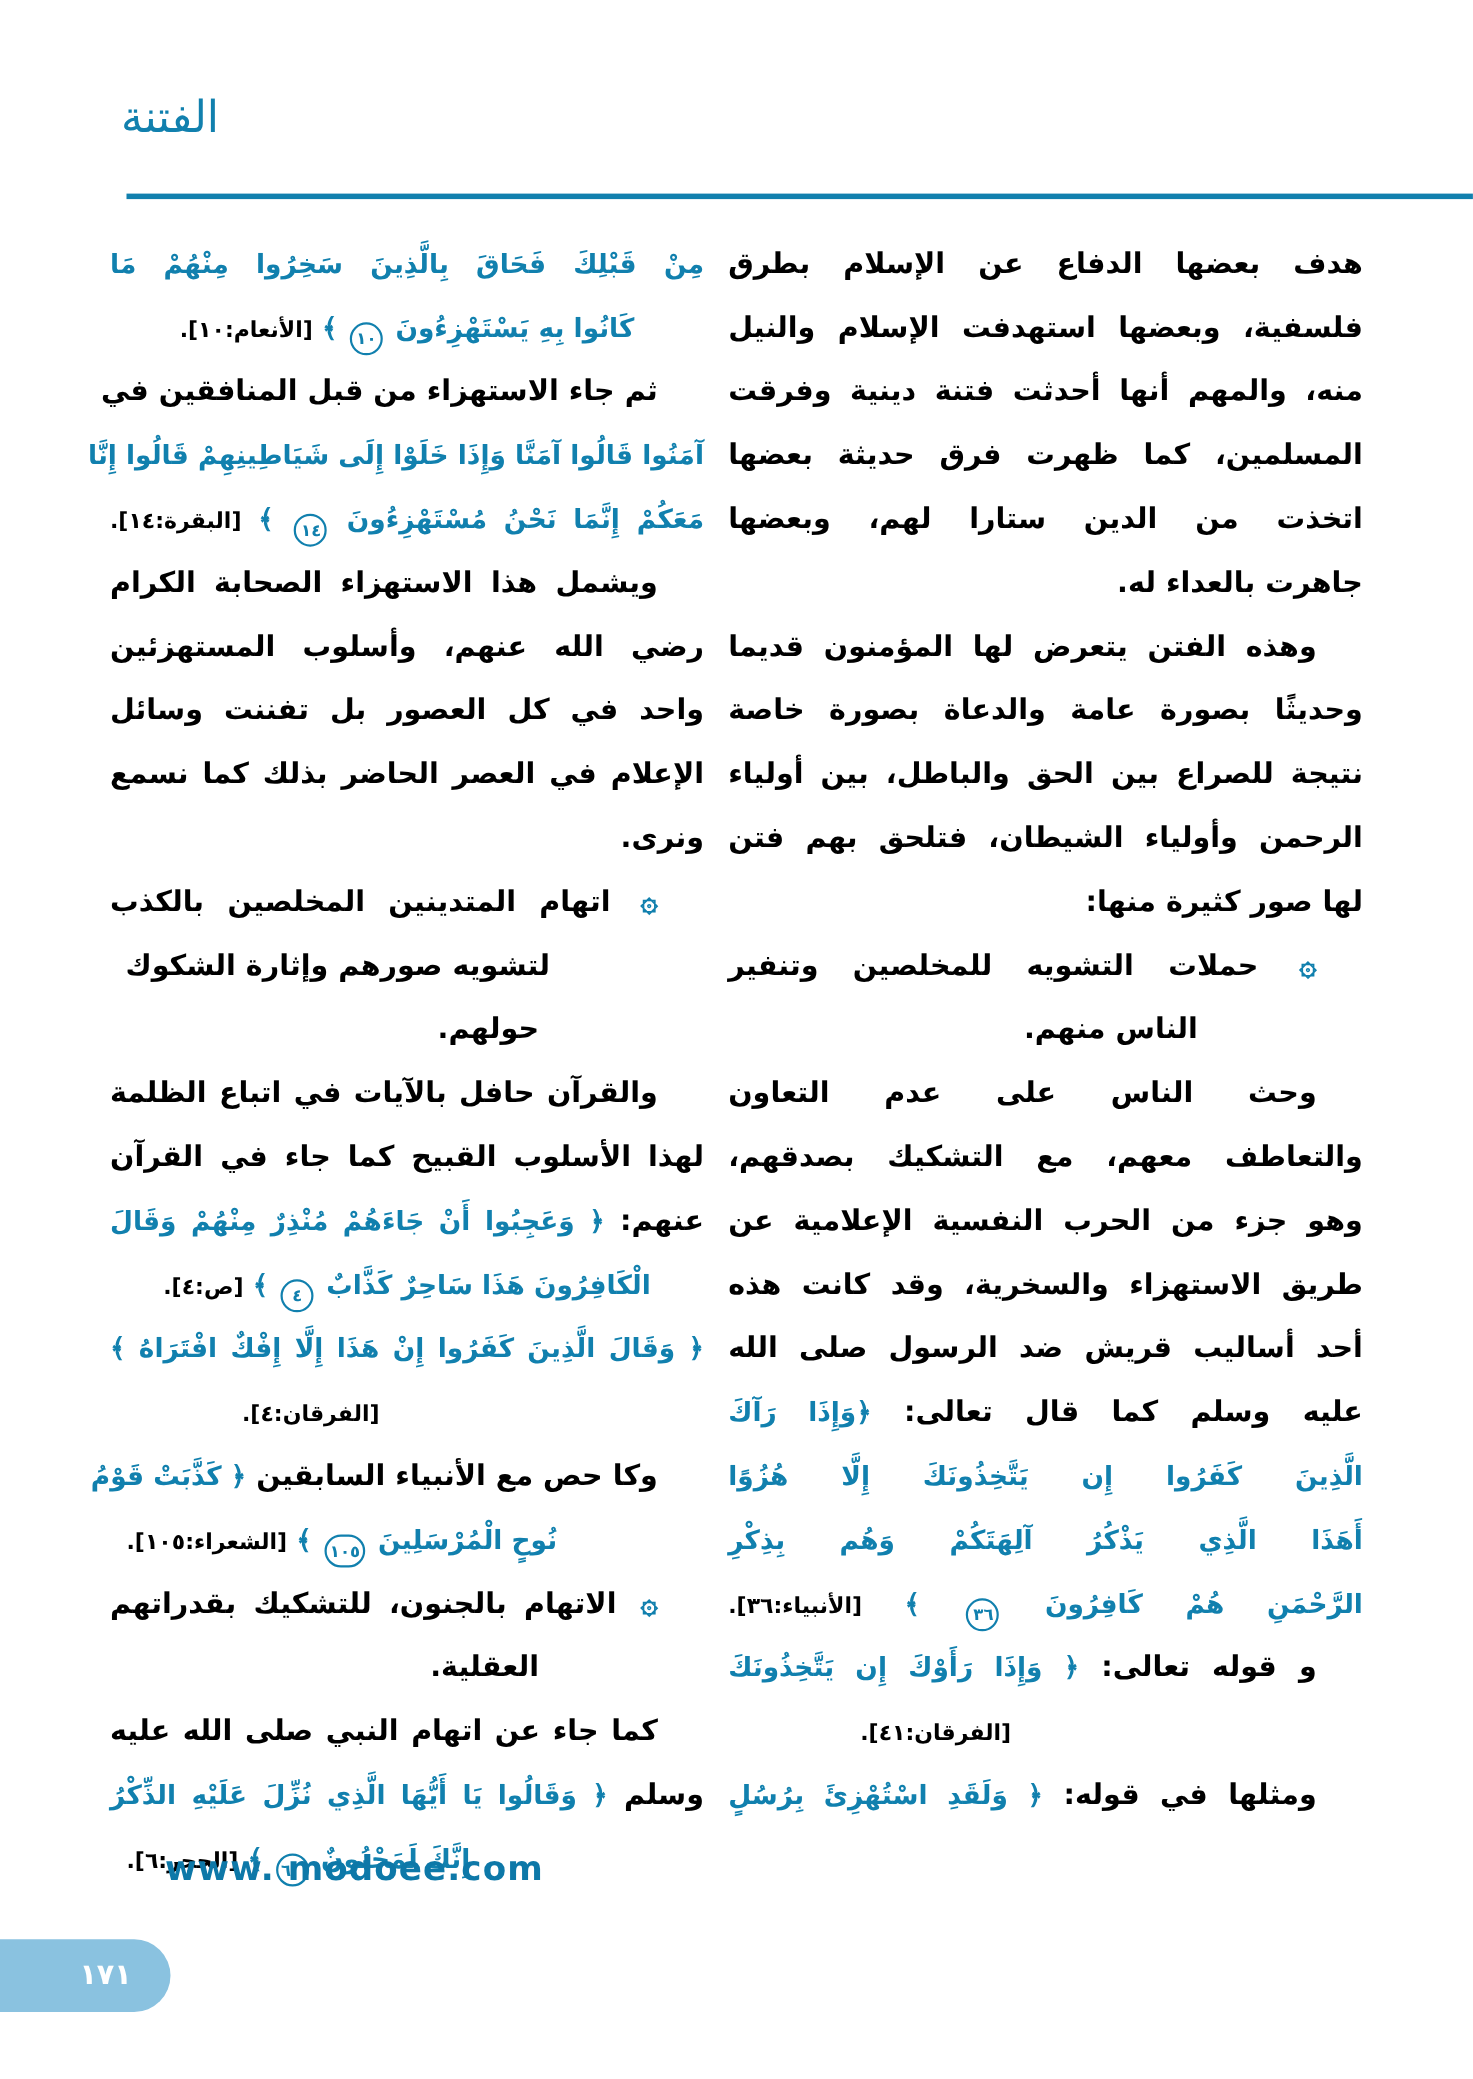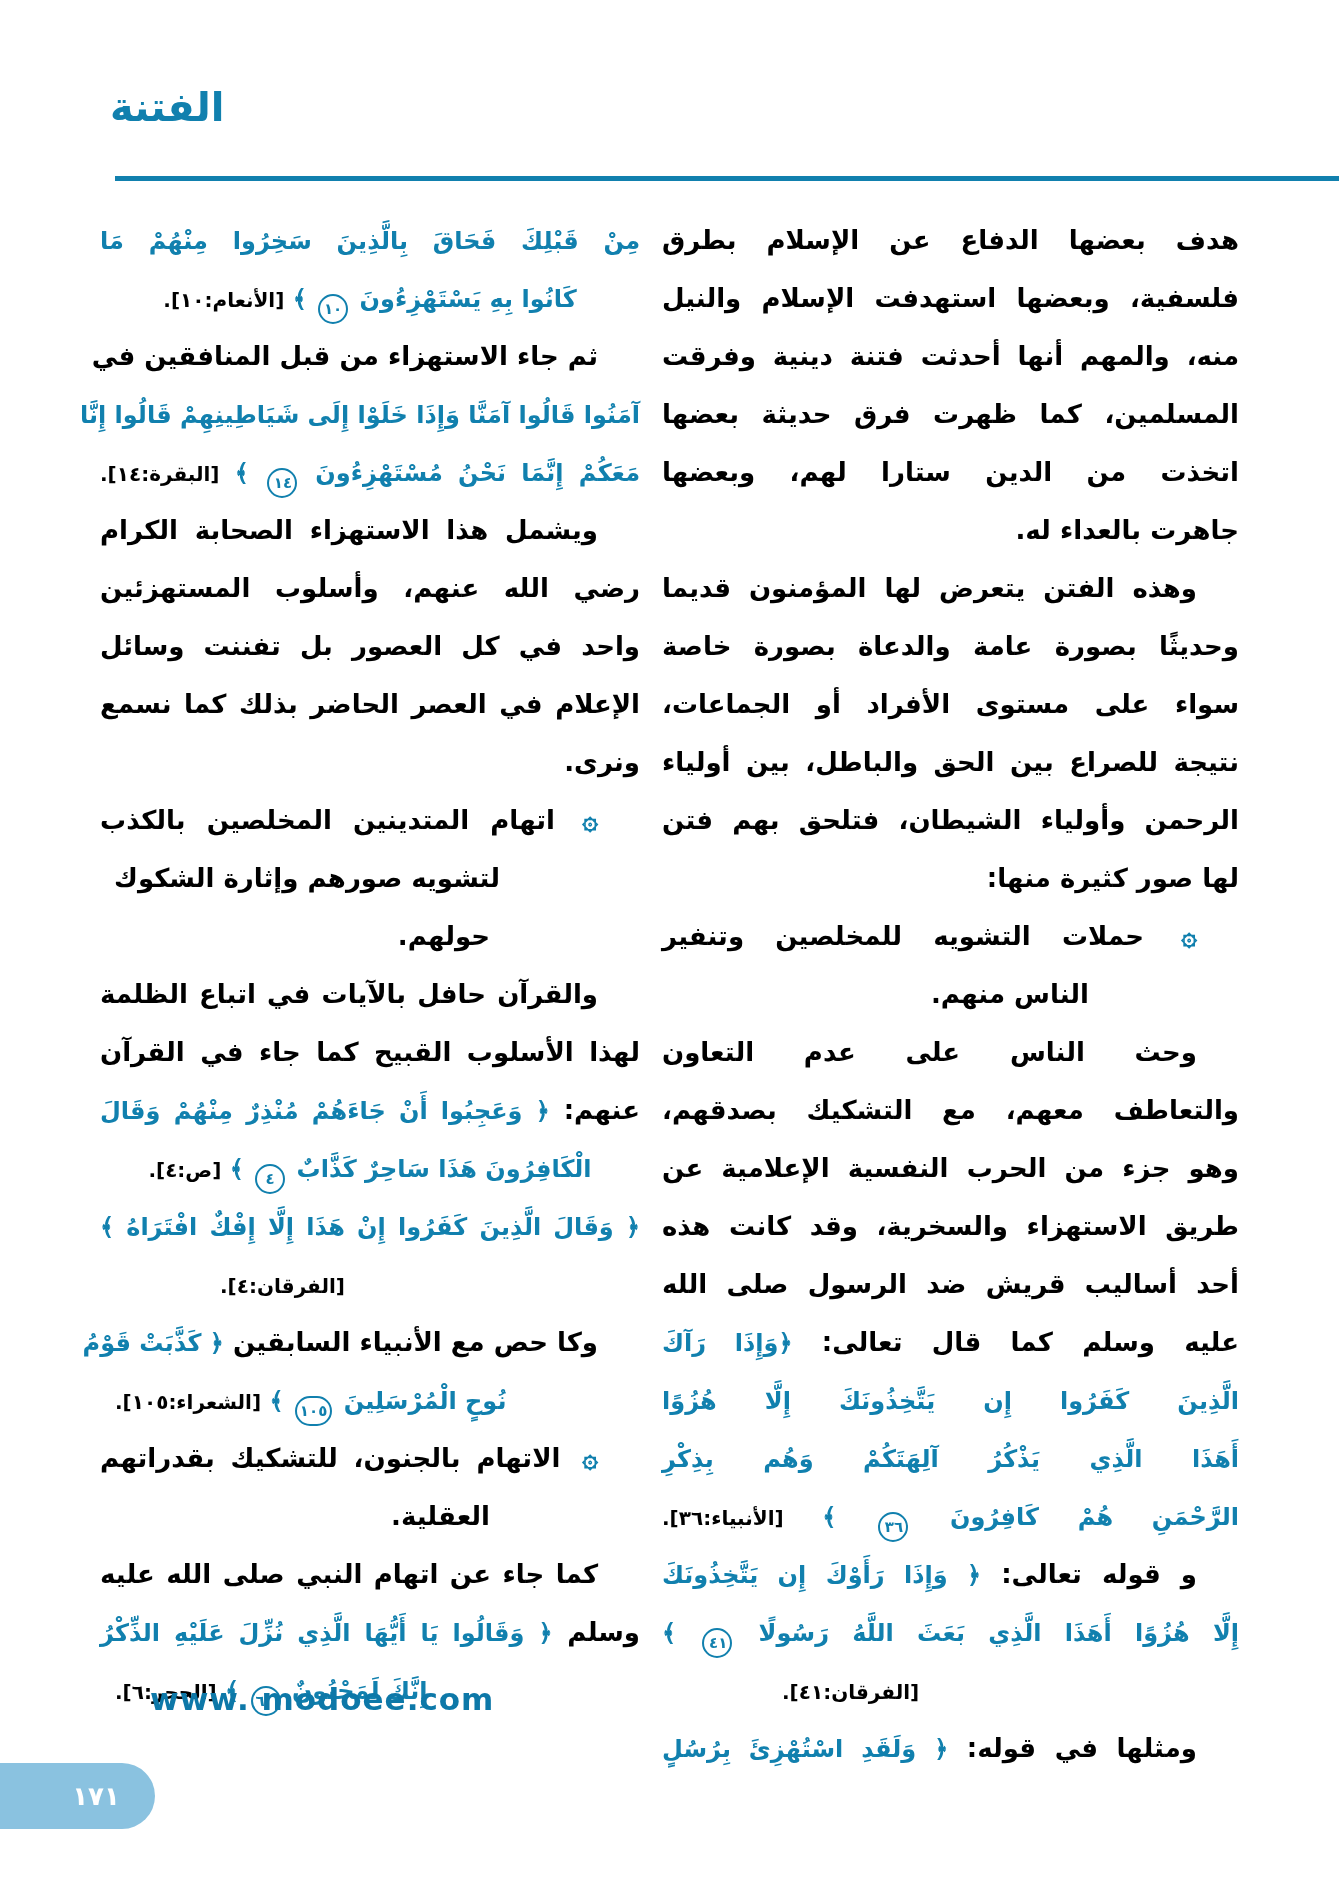--- a/index.html
+++ b/index.html
@@ -13,21 +13,21 @@
     width:1339px;height:1890px;
     background:#ffffff;
     font-family:"DejaVu Sans", sans-serif;
     position:relative;
     overflow:hidden;
   }
   .page{position:absolute;inset:0;}
   .header-title{
     position:absolute;left:110px;top:84px;
     color:var(--accent);
-    font-size:40px;font-weight:bold;
+    font-size:40px;font-weight:normal;
     direction:rtl;
   }
   .header-rule{
     position:absolute;left:115px;right:0;top:176px;height:5px;
     background:var(--accent);
   }
   .columns{
     position:absolute;top:211px;right:100px;left:100px;
     display:flex;direction:rtl;justify-content:space-between;
   }
@@ -91,37 +91,35 @@
   <div class="columns">
     <div class="col col-right">
         <div class="line"><span class="body">هدف بعضها الدفاع عن الإسلام بطرق</span></div>
         <div class="line"><span class="body">فلسفية، وبعضها استهدفت الإسلام والنيل</span></div>
         <div class="line"><span class="body">منه، والمهم أنها أحدثت فتنة دينية وفرقت</span></div>
         <div class="line"><span class="body">المسلمين، كما ظهرت فرق حديثة بعضها</span></div>
         <div class="line"><span class="body">اتخذت من الدين ستارا لهم، وبعضها</span></div>
         <div class="line l-right"><span class="body">جاهرت بالعداء له.</span></div>
         <div class="line indent"><span class="body">وهذه الفتن يتعرض لها المؤمنون قديما</span></div>
         <div class="line"><span class="body">وحديثًا بصورة عامة والدعاة بصورة خاصة</span></div>
-        <div class="line"><span class="body">سواء على مستوى الأفراد أو الجماعات،</span></div>
         <div class="line"><span class="body">نتيجة للصراع بين الحق والباطل، بين أولياء</span></div>
         <div class="line"><span class="body">الرحمن وأولياء الشيطان، فتلحق بهم فتن</span></div>
         <div class="line l-right"><span class="body">لها صور كثيرة منها:</span></div>
         <div class="line indent"><span class="bullet">۞</span><span class="body"> حملات التشويه للمخلصين وتنفير</span></div>
         <div class="line l-rightindent"><span class="body">الناس منهم.</span></div>
         <div class="line indent"><span class="body">وحث الناس على عدم التعاون</span></div>
         <div class="line"><span class="body">والتعاطف معهم، مع التشكيك بصدقهم،</span></div>
         <div class="line"><span class="body">وهو جزء من الحرب النفسية الإعلامية عن</span></div>
         <div class="line"><span class="body">طريق الاستهزاء والسخرية، وقد كانت هذه</span></div>
         <div class="line"><span class="body">أحد أساليب قريش ضد الرسول صلى الله</span></div>
         <div class="line"><span class="body">عليه وسلم كما قال تعالى: </span><span class="quran">﴿وَإِذَا رَآكَ</span></div>
         <div class="line"><span class="quran">الَّذِينَ كَفَرُوا إِن يَتَّخِذُونَكَ إِلَّا هُزُوًا</span></div>
         <div class="line"><span class="quran">أَهَذَا الَّذِي يَذْكُرُ آلِهَتَكُمْ وَهُم بِذِكْرِ</span></div>
         <div class="line"><span class="quran">الرَّحْمَنِ هُمْ كَافِرُونَ </span><span class="ayah-badge">٣٦</span><span class="quran"> ﴾ </span><span class="ref">[الأنبياء:٣٦].</span></div>
         <div class="line indent"><span class="body">و قوله تعالى: </span><span class="quran">﴿ وَإِذَا رَأَوْكَ إِن يَتَّخِذُونَكَ</span></div>
-        <div class="line"><span class="quran">إِلَّا هُزُوًا أَهَذَا الَّذِي بَعَثَ اللَّهُ رَسُولًا </span><span class="ayah-badge">٤١</span><span class="quran"> ﴾</span></div>
         <div class="line l-refleft"><span class="ref">[الفرقان:٤١].</span></div>
         <div class="line indent"><span class="body">ومثلها في قوله: </span><span class="quran">﴿ وَلَقَدِ اسْتُهْزِئَ بِرُسُلٍ</span></div>
       </div>
     <div class="col col-left">
         <div class="line"><span class="quran">مِنْ قَبْلِكَ فَحَاقَ بِالَّذِينَ سَخِرُوا مِنْهُمْ مَا</span></div>
         <div class="line l-center"><span class="quran">كَانُوا بِهِ يَسْتَهْزِءُونَ </span><span class="ayah-badge">١٠</span><span class="quran"> ﴾ </span><span class="ref">[الأنعام:١٠].</span></div>
         <div class="line indent"><span class="body">ثم جاء الاستهزاء من قبل المنافقين في</span></div>
         <div class="line"><span class="quran">آمَنُوا قَالُوا آمَنَّا وَإِذَا خَلَوْا إِلَى شَيَاطِينِهِمْ قَالُوا إِنَّا</span></div>
         <div class="line"><span class="quran">مَعَكُمْ إِنَّمَا نَحْنُ مُسْتَهْزِءُونَ </span><span class="ayah-badge">١٤</span><span class="quran"> ﴾ </span><span class="ref">[البقرة:١٤].</span></div>
         <div class="line indent"><span class="body">ويشمل هذا الاستهزاء الصحابة الكرام</span></div>

